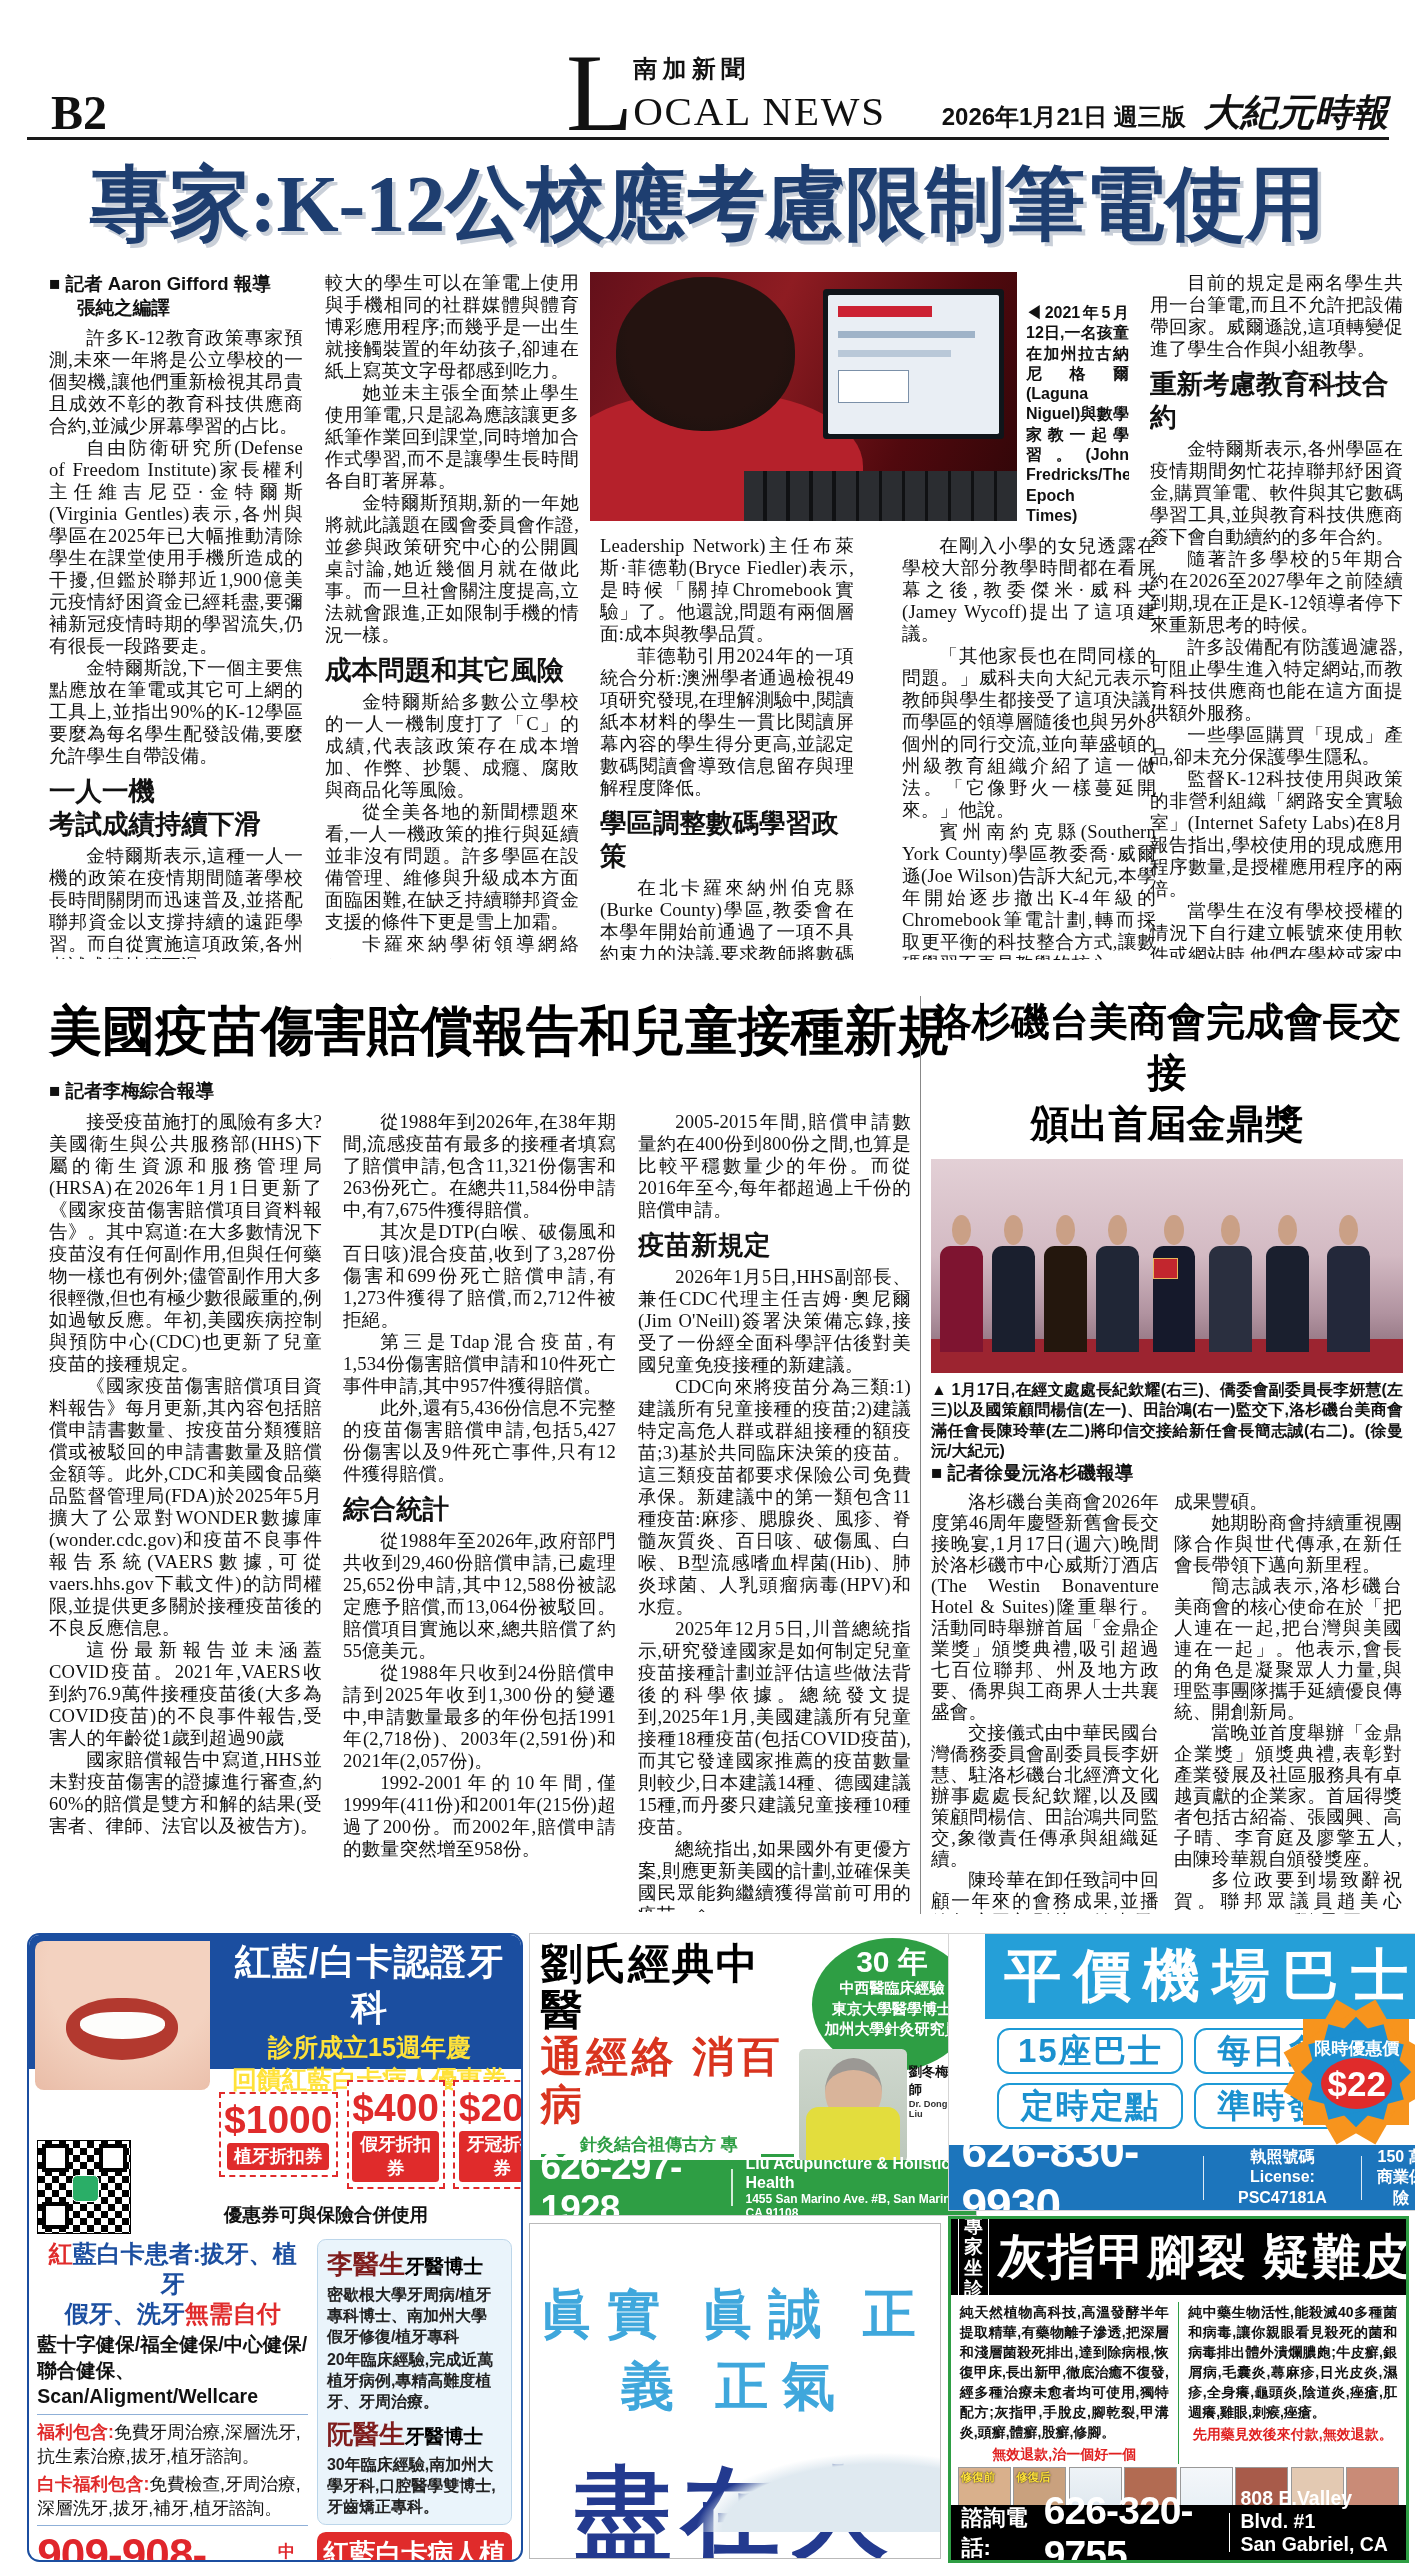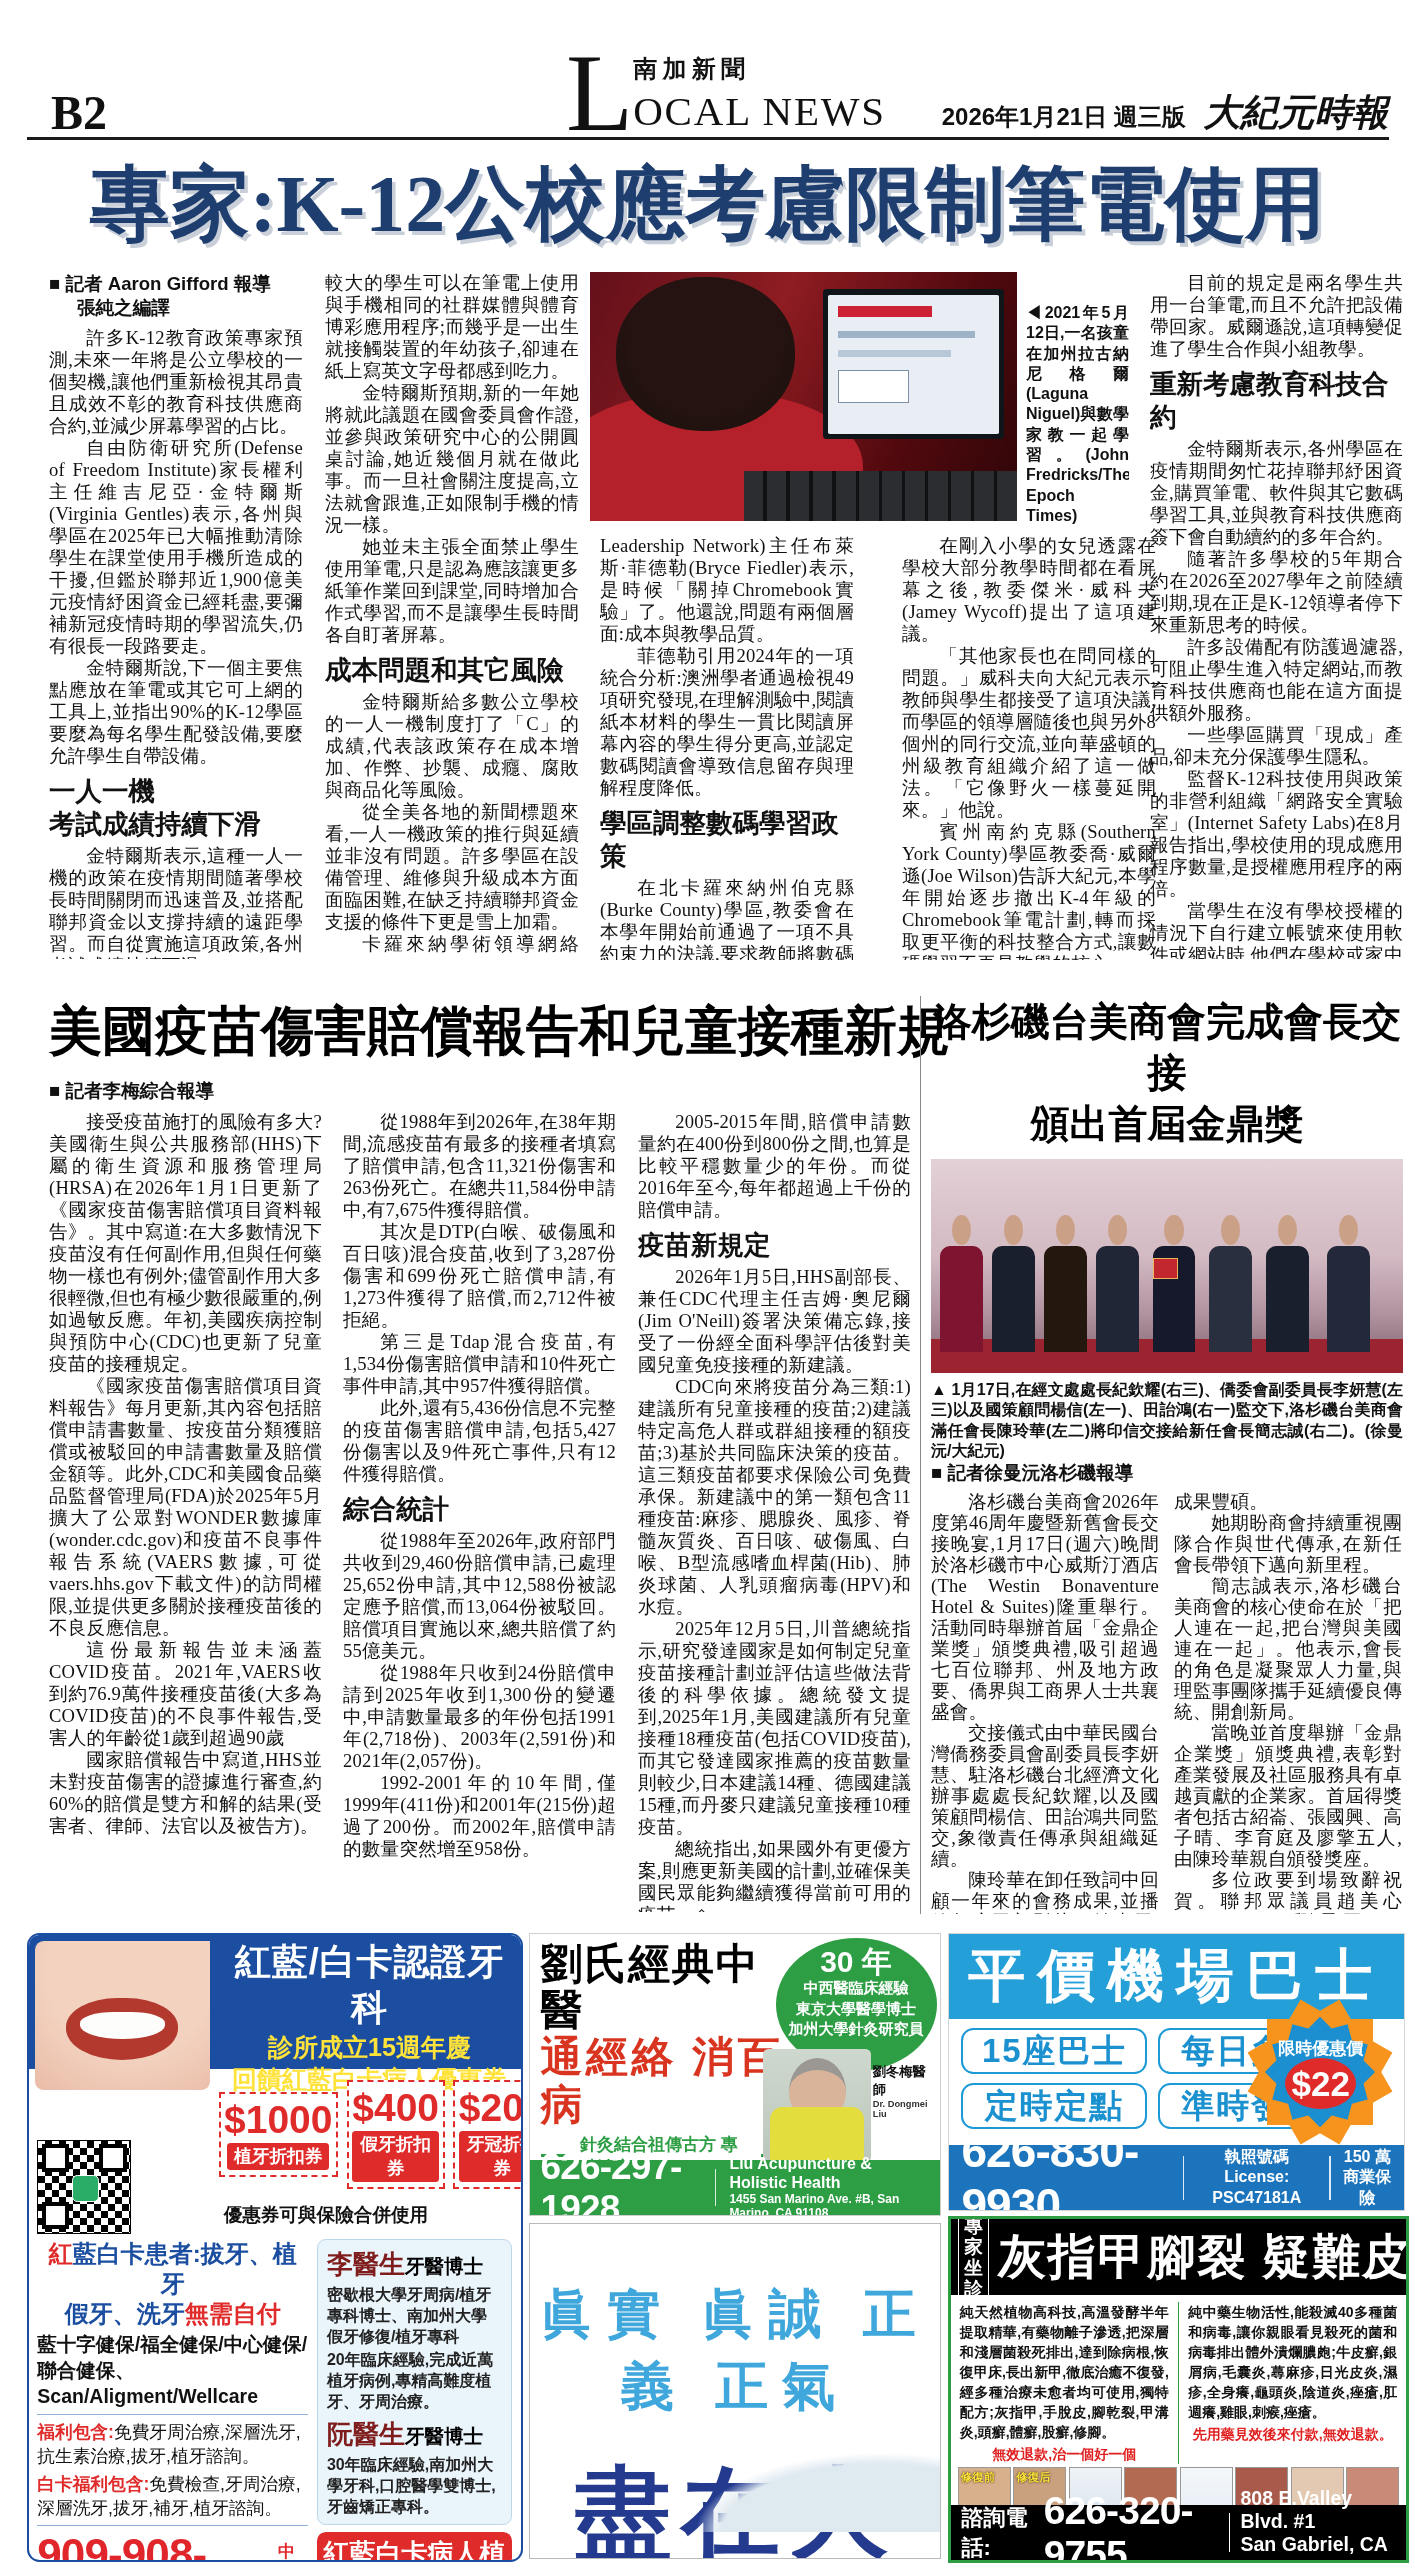--- a/index.html
+++ b/index.html
@@ -40,21 +40,21 @@
   .pm-kbd{position:absolute;right:0;bottom:0;width:64%;height:20%;background:repeating-linear-gradient(90deg,#2b2d31 0 19.5px,#101113 19.5px 23px),#1a1b1e;}
   
   .photo-chamber{background:linear-gradient(#e3d0d6 0%,#d3bac3 45%,#b193a0 72%,#7d5f6c 100%);overflow:hidden;}
   .pc-floor{position:absolute;left:0;bottom:0;width:100%;height:16%;background:#9c2430;}
   .fig{position:absolute;bottom:10%;width:9%;height:64%;}
   .fig .head{width:46%;height:22%;margin:0 auto;background:#caa086;border-radius:50%;}
   .fig .torso{width:100%;height:78%;border-radius:10.6px 10.6px 0 0;margin-top:2%;}
   .pc-box{position:absolute;left:47%;bottom:44%;width:5%;height:9%;background:#c2262e;border:1.8px solid #e8b75a;}
   
   .ad{overflow:hidden;}
-  .sans{font-family:"Liberation Sans","DejaVu Sans",sans-serif;}
+  .sans{font-family:"Liberation Sans","DejaVu Sans",sans-serif;padding-left:36px;}
   
   .ad-dental{border:2.7px solid #1b4ea0;border-radius:12.4px;background:#fff;}
   .dent-header{background:#1b4ea0;border-radius:8.8px 8.8px 0 0;height:134px;padding-left:190px;box-sizing:border-box;text-align:center;}
   .dent-title{color:#fff;font-weight:bold;font-size:36px;line-height:46px;padding-top:3.5px;letter-spacing:0.9px;}
   .dent-sub{color:#ffe23a;font-weight:bold;font-size:25px;line-height:32px;}
   .dent-smile{position:absolute;left:6.2px;top:6.2px;width:175px;height:149px;border-radius:8.8px 0 8.8px 8.8px;background:radial-gradient(circle at 55% 20%,#f3d2c0 0 55%,#e9bca7 100%);overflow:hidden;z-index:2;}
   .dent-lips{position:absolute;left:18%;top:38%;width:64%;height:42%;background:#b3392f;border-radius:46% 46% 50% 50%;}
   .dent-teeth{position:absolute;left:12%;top:22%;width:76%;height:44%;background:#fdfdfb;border-radius:40% 40% 50% 50%;}
   .dent-coupons{display:flex;align-items:center;gap:8.8px;padding:10.6px 8.8px 1.8px 8.8px;}
   .qr{width:92px;height:92px;border:1.8px solid #000;background:repeating-conic-gradient(#000 0% 25%,#fff 0% 50%);background-size:14px 14px;position:relative;flex:0 0 auto;}
@@ -177,22 +177,22 @@
   <p class="body-p">許多K-12教育政策專家預測,未來一年將是公立學校的一個契機,讓他們重新檢視其昂貴且成效不彰的教育科技供應商合約,並減少屏幕學習的占比。</p>
   <p class="body-p">自由防衛研究所(Defense of Freedom Institute)家長權利主任維吉尼亞·金特爾斯(Virginia Gentles)表示,各州與學區在2025年已大幅推動清除學生在課堂使用手機所造成的干擾,但鑑於聯邦近1,900億美元疫情紓困資金已經耗盡,要彌補新冠疫情時期的學習流失,仍有很長一段路要走。</p>
   <p class="body-p">金特爾斯說,下一個主要焦點應放在筆電或其它可上網的工具上,並指出90%的K-12學區要麼為每名學生配發設備,要麼允許學生自帶設備。</p>
   <h3 class="subhead"><span>一人一機</span><br><span>考試成績持續下滑</span></h3>
   <p class="body-p">金特爾斯表示,這種一人一機的政策在疫情期間隨著學校長時間關閉而迅速普及,並搭配聯邦資金以支撐持續的遠距學習。而自從實施這項政策,各州考試成績持續下滑。</p>
 
 </div>
 
 <div class="abs col" style="left:325px;top:272px;width:254px;height:687px;">
   <p class="body-p noind">較大的學生可以在筆電上使用與手機相同的社群媒體與體育博彩應用程序;而幾乎是一出生就接觸裝置的年幼孩子,卻連在紙上寫英文字母都感到吃力。</p>
+  <p class="body-p">她並未主張全面禁止學生使用筆電,只是認為應該讓更多紙筆作業回到課堂,同時增加合作式學習,而不是讓學生長時間各自盯著屏幕。</p>
   <p class="body-p">金特爾斯預期,新的一年她將就此議題在國會委員會作證,並參與政策研究中心的公開圓桌討論,她近幾個月就在做此事。而一旦社會關注度提高,立法就會跟進,正如限制手機的情況一樣。</p>
-  <p class="body-p">她並未主張全面禁止學生使用筆電,只是認為應該讓更多紙筆作業回到課堂,同時增加合作式學習,而不是讓學生長時間各自盯著屏幕。</p>
   <h3 class="subhead">成本問題和其它風險</h3>
   <p class="body-p">金特爾斯給多數公立學校的一人一機制度打了「C」的成績,代表該政策存在成本增加、作弊、抄襲、成癮、腐敗與商品化等風險。</p>
   <p class="body-p">從全美各地的新聞標題來看,一人一機政策的推行與延續並非沒有問題。許多學區在設備管理、維修與升級成本方面面臨困難,在缺乏持續聯邦資金支援的條件下更是雪上加霜。</p>
   <p class="body-p">卡羅來納學術領導網絡(Carolina Academic</p>
 </div>
 
 <div class="abs photo-main" style="left:590px;top:272px;width:427px;height:249px;">
   <div class="pm-hoodie"></div>
   <div class="pm-hair"></div>
   <div class="pm-laptop">

